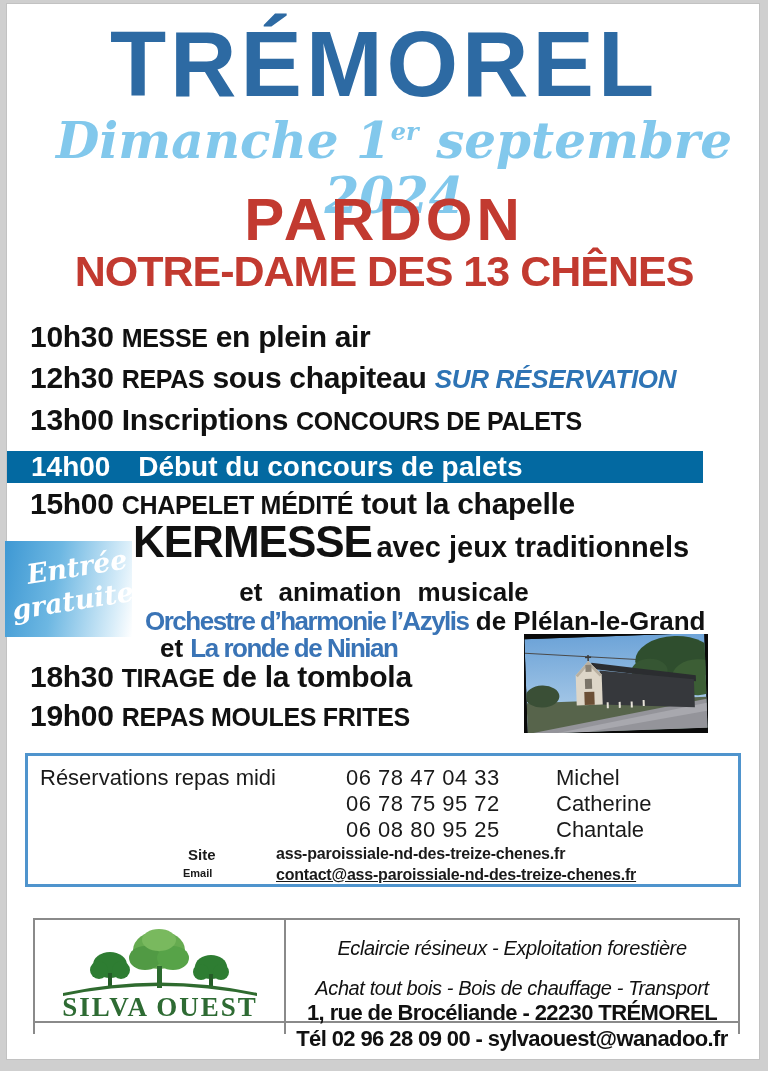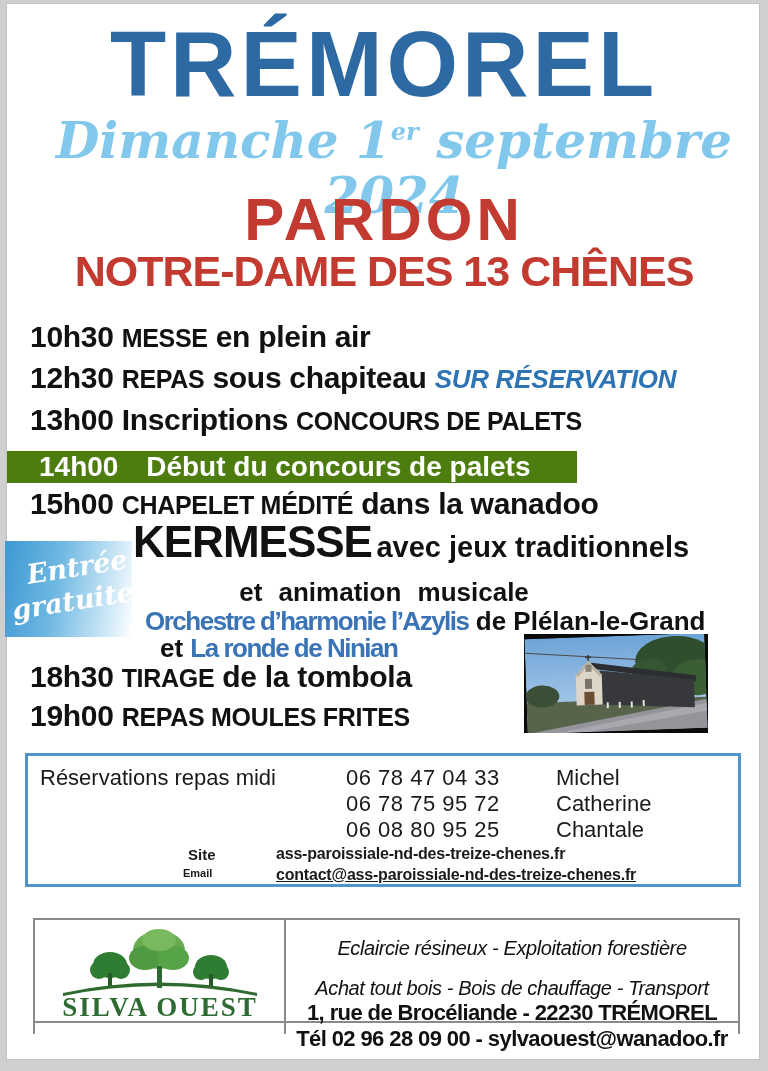--- a/index.html
+++ b/index.html
@@ -20,22 +20,22 @@
   .sline{left:30px;font-weight:bold;color:#111;font-size:30px;white-space:nowrap;letter-spacing:-0.3px;}
   .sline .kw{font-size:25px;}
   .sline .note{color:#2e74b5;font-style:italic;font-size:26px;}
   .l-messe{top:320px;}
   .l-repas{top:361px;}
   .l-inscr{top:403px;}
   .l-chapelet{top:487px;}
   .l-tirage{top:660px;}
   .l-moules{top:699px;}
 
-  .redbar{left:7px;top:451px;width:570px;height:32px;background:#4d7c0f;color:#fff;
-          font-weight:bold;font-size:28px;line-height:32px;white-space:nowrap;padding-left:32px;box-sizing:border-box;}
+  .redbar{left:7px;top:451px;width:696px;height:32px;background:#0369a1;color:#fff;
+          font-weight:bold;font-size:28px;line-height:32px;white-space:nowrap;padding-left:24px;box-sizing:border-box;}
   .redbar .t{margin-right:20px;}
 
   .l-kermesse{left:133px;top:517px;font-weight:bold;color:#111;white-space:nowrap;}
   .l-kermesse .big{font-size:44px;letter-spacing:-1px;}
   .l-kermesse .sub{font-size:29px;}
   .l-anim{top:577px;font-weight:bold;font-size:26px;color:#111;word-spacing:9px;}
   .l-orch{left:145px;top:606px;white-space:nowrap;font-size:26px;}
   .l-orch .narrow{color:#3a74b6;letter-spacing:-1.5px;font-weight:bold;}
   .l-orch .blk{color:#111;font-weight:bold;}
   .l-ronde{left:160px;top:633px;white-space:nowrap;font-size:26px;}
@@ -103,21 +103,21 @@
   </div>
 
   <div class="abs redbar">
     <span class="t">14h00</span>
     <span>Début du concours de palets</span>
   </div>
 
   <div class="abs sline l-chapelet">
     <span>15h00</span>
     <span class="kw">CHAPELET MÉDITÉ</span>
-    <span>dans la wanadoo</span>
+    <span>tout la chapelle</span>
   </div>
 
   <div class="abs l-kermesse">
     <span class="big">KERMESSE</span>
     <span class="sub">avec jeux traditionnels</span>
   </div>
   <div class="abs center l-anim">et animation musicale</div>
   <div class="abs l-orch">
     <span class="narrow">Orchestre d’harmonie l’Azylis</span>
     <span class="blk">de Plélan-le-Grand</span>

